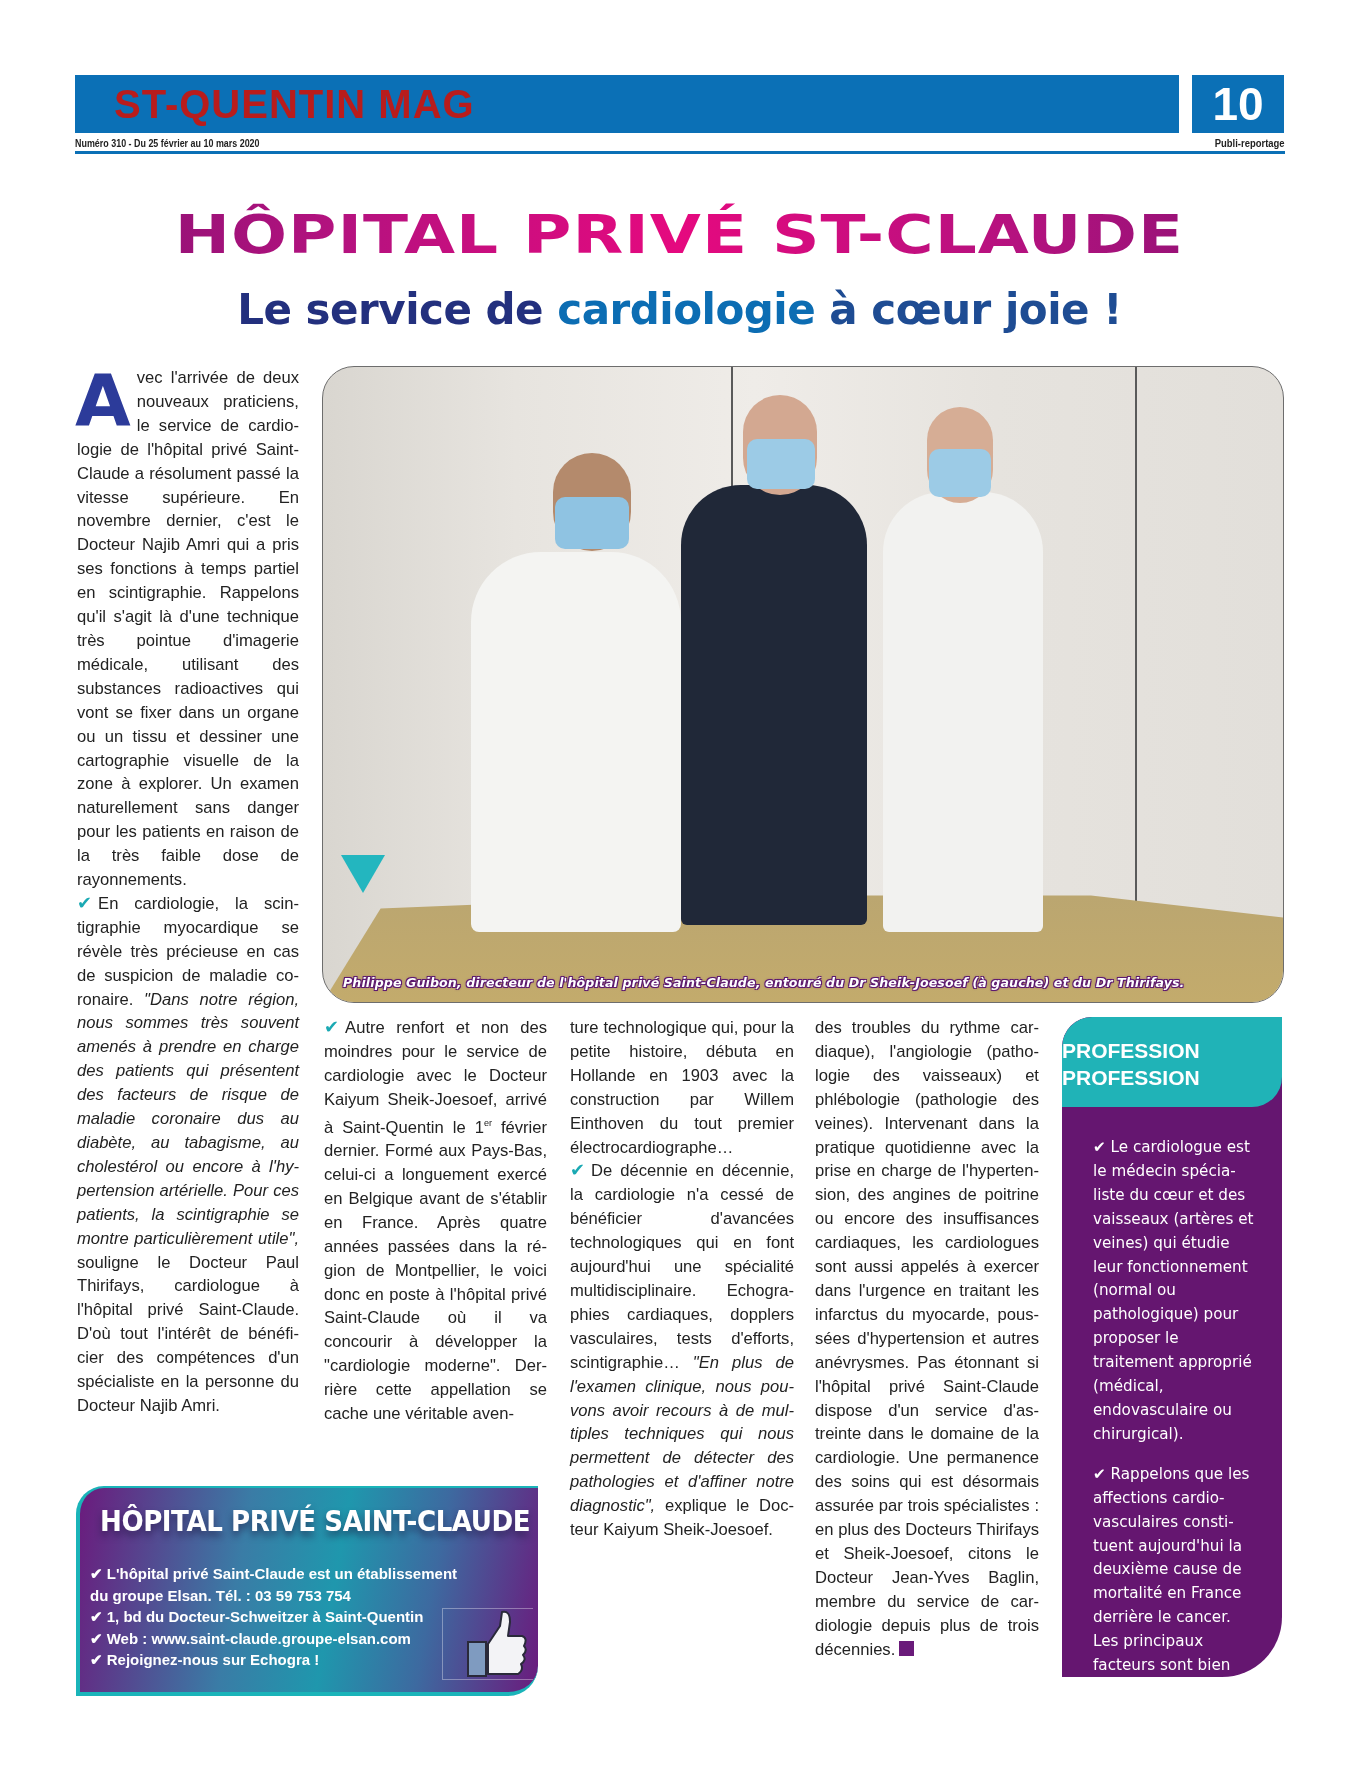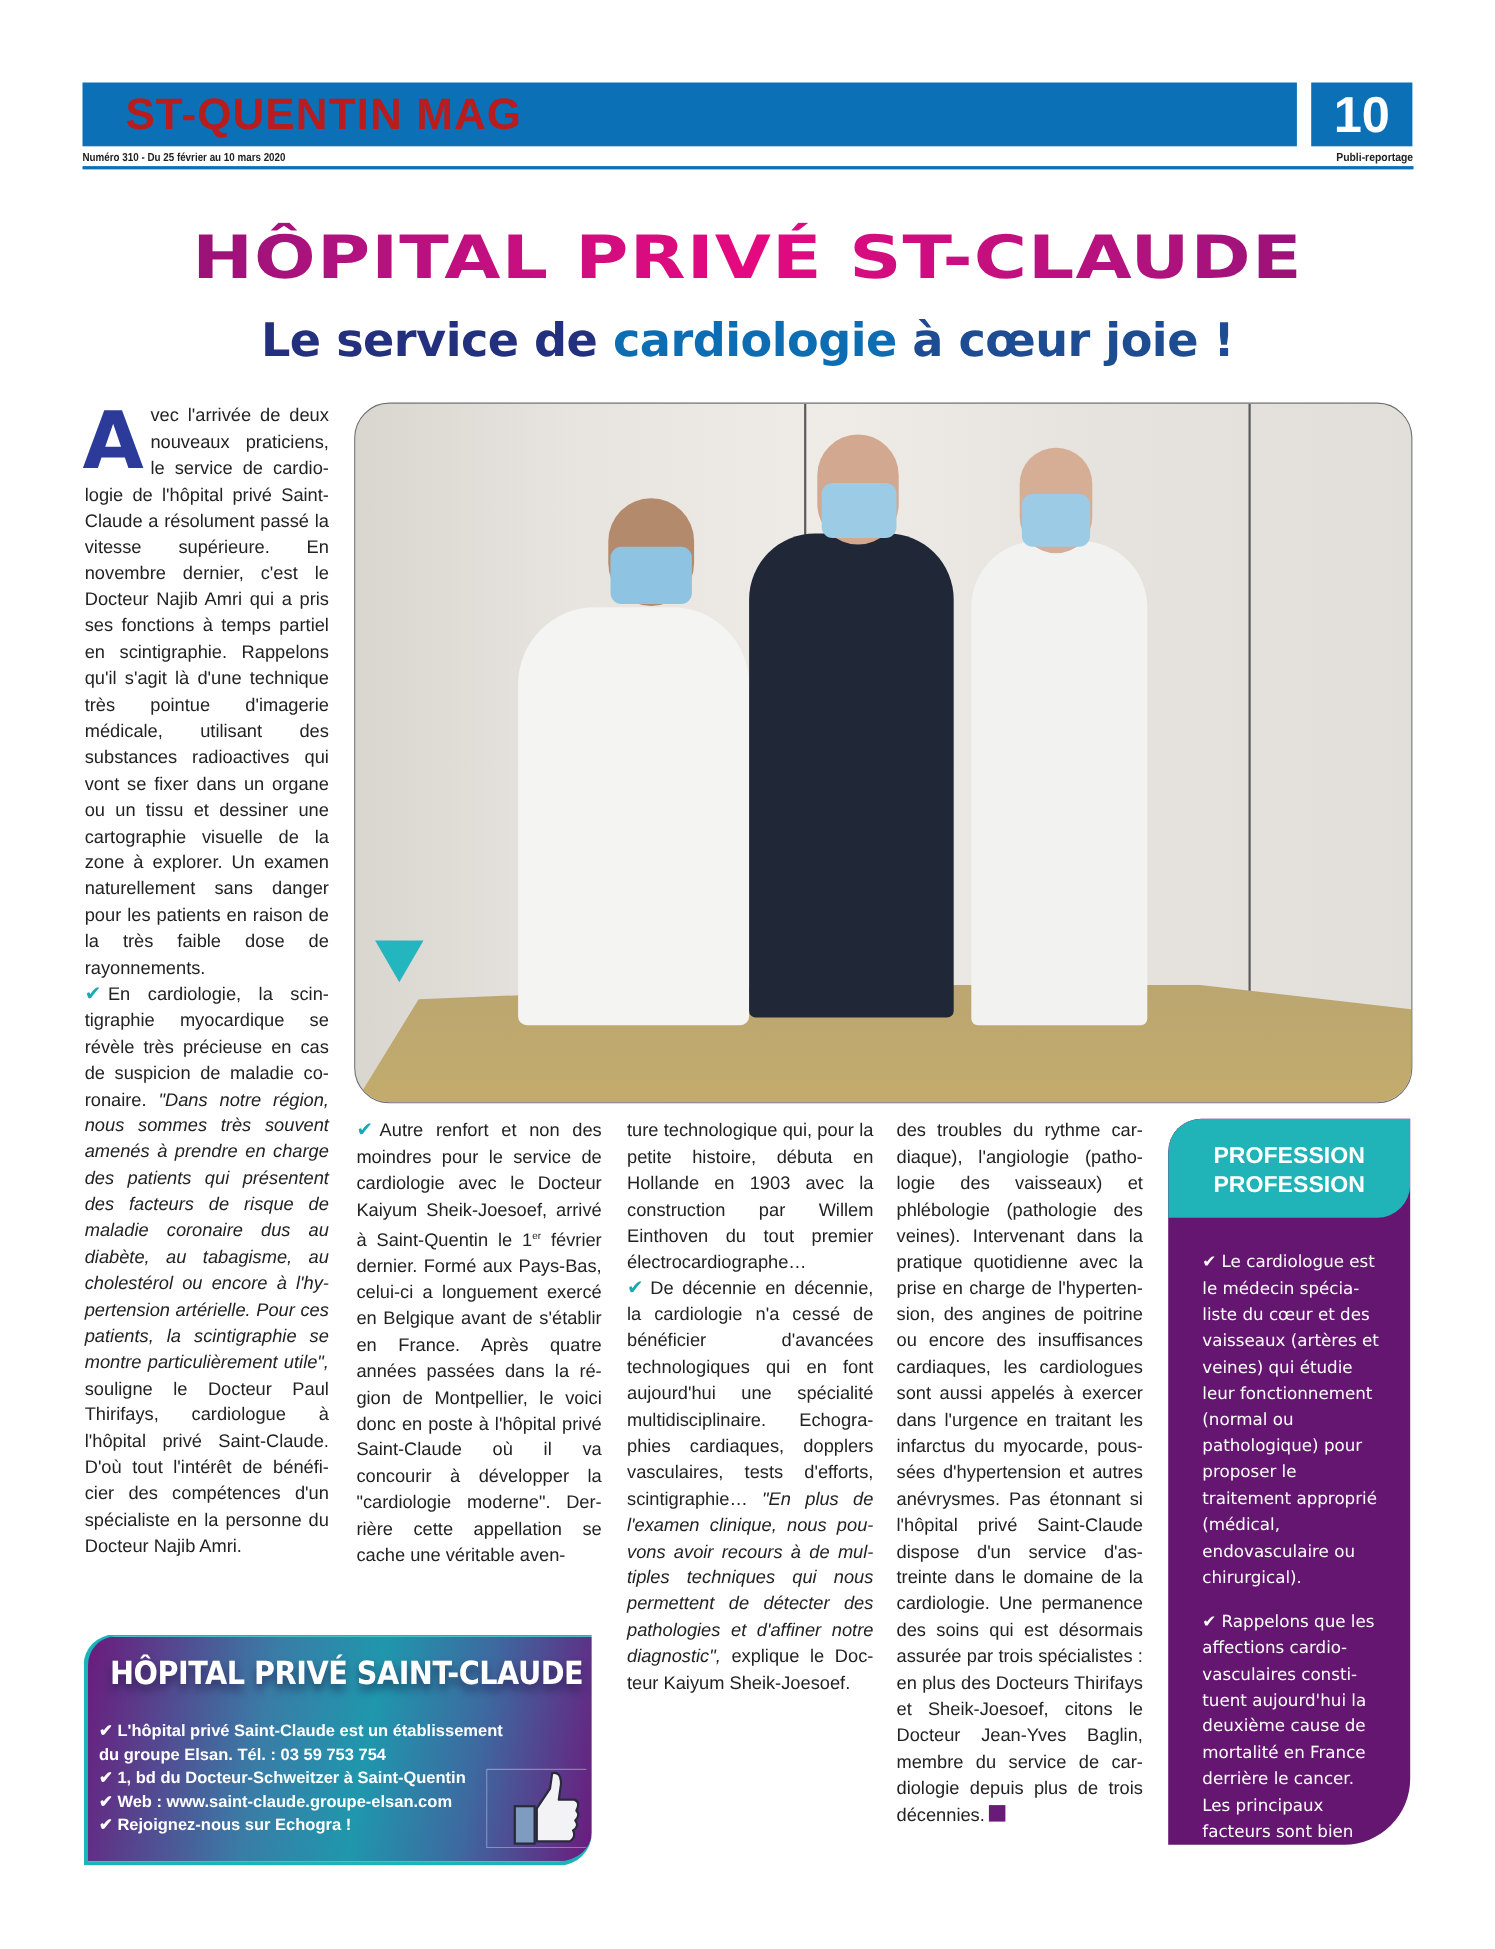--- a/index.html
+++ b/index.html
@@ -69,21 +69,21 @@
          border-left: 22px solid transparent; border-right: 22px solid transparent; border-top: 38px solid #23b6bf; }
   .caption { position: absolute; left: 20px; bottom: 12px; white-space: nowrap;
              font-family: "DejaVu Sans", sans-serif; font-weight: bold; font-style: italic; font-size: 12.6px;
              color: #fff; letter-spacing: 0.1px;
              text-shadow: -1px -1px 0 #5c1870, 1px -1px 0 #5c1870, -1px 1px 0 #5c1870, 1px 1px 0 #5c1870, 0 0 3px #5c1870; }
 
   
   .side { position: absolute; left: 1062px; top: 1017px; width: 220px; height: 660px; background: #651670;
           border-radius: 30px 0 60px 0; overflow: hidden; }
   .side-head { background: #20b3b7; height: 90px; border-radius: 30px 0 30px 0;
-               color: #fff; font-weight: bold; font-size: 21px; line-height: 27px; text-align: center;
+               color: #fff; font-weight: bold; font-size: 21px; line-height: 27px; 
                padding-top: 20px; box-sizing: border-box; }
   .side-body { padding: 13px 10px 0 15px; color: #fff; font-family: "DejaVu Sans", sans-serif; font-size: 15.2px;
                line-height: 23.9px; }
   .side-body p { margin: 16px; }
 
   
   .info { position: absolute; left: 76px; top: 1486px; width: 462px; height: 210px;
           border-radius: 28px 0 30px 0; border-left: 4px solid #1ab4b9; border-bottom: 4px solid #1ab4b9; border-top: 2px solid #1ab4b9;
           background: linear-gradient(100deg, #6b1b7d 0%, #3a7ca6 35%, #1f97ad 55%, #3d6aa0 75%, #6b1b7d 100%); overflow: hidden; box-sizing: border-box; }
   .info-title { position: absolute; left: 20px; top: 16px; color: #fff; font-family: "DejaVu Sans", sans-serif;
@@ -125,20 +125,21 @@
   <div class="person p1-coat"></div>
   <div class="person p1-head"></div>
   <div class="person p1-mask"></div>
   <div class="person p2-body"></div>
   <div class="person p2-head"></div>
   <div class="person p2-mask"></div>
   <div class="person p3-coat"></div>
   <div class="person p3-head"></div>
   <div class="person p3-mask"></div>
   <div class="tri"></div>
+  <div class="caption">Philippe Guibon, directeur de l'hôpital privé Saint-Claude, entouré du Dr Sheik-Joesoef (à gauche) et du Dr Thirifays.</div>
 </div>
 
 <div class="col col2">
   <p>
     <span class="check">✔</span><span>Autre renfort et non des moindres pour le service de cardiologie avec le Doc­teur Kaiyum Sheik-Joesoef, arrivé à Saint-Quentin le 1</span><sup>er</sup><span> février dernier. Formé aux Pays-Bas, celui-ci a longuement exercé en Bel­gique avant de s'établir en France. Après quatre années passées dans la ré­gion de Montpellier, le voici donc en poste à l'hôpital privé Saint-Claude où il va concourir à développer la "cardiologie moderne". Der­rière cette appellation se cache une véritable aven-</span>
   </p>
 </div>
 
 <div class="col col3">
   <p>ture technologique qui, pour la petite histoire, débuta en Hollande en 1903 avec la construction par Willem Einthoven du tout premier électrocardiographe…</p>

